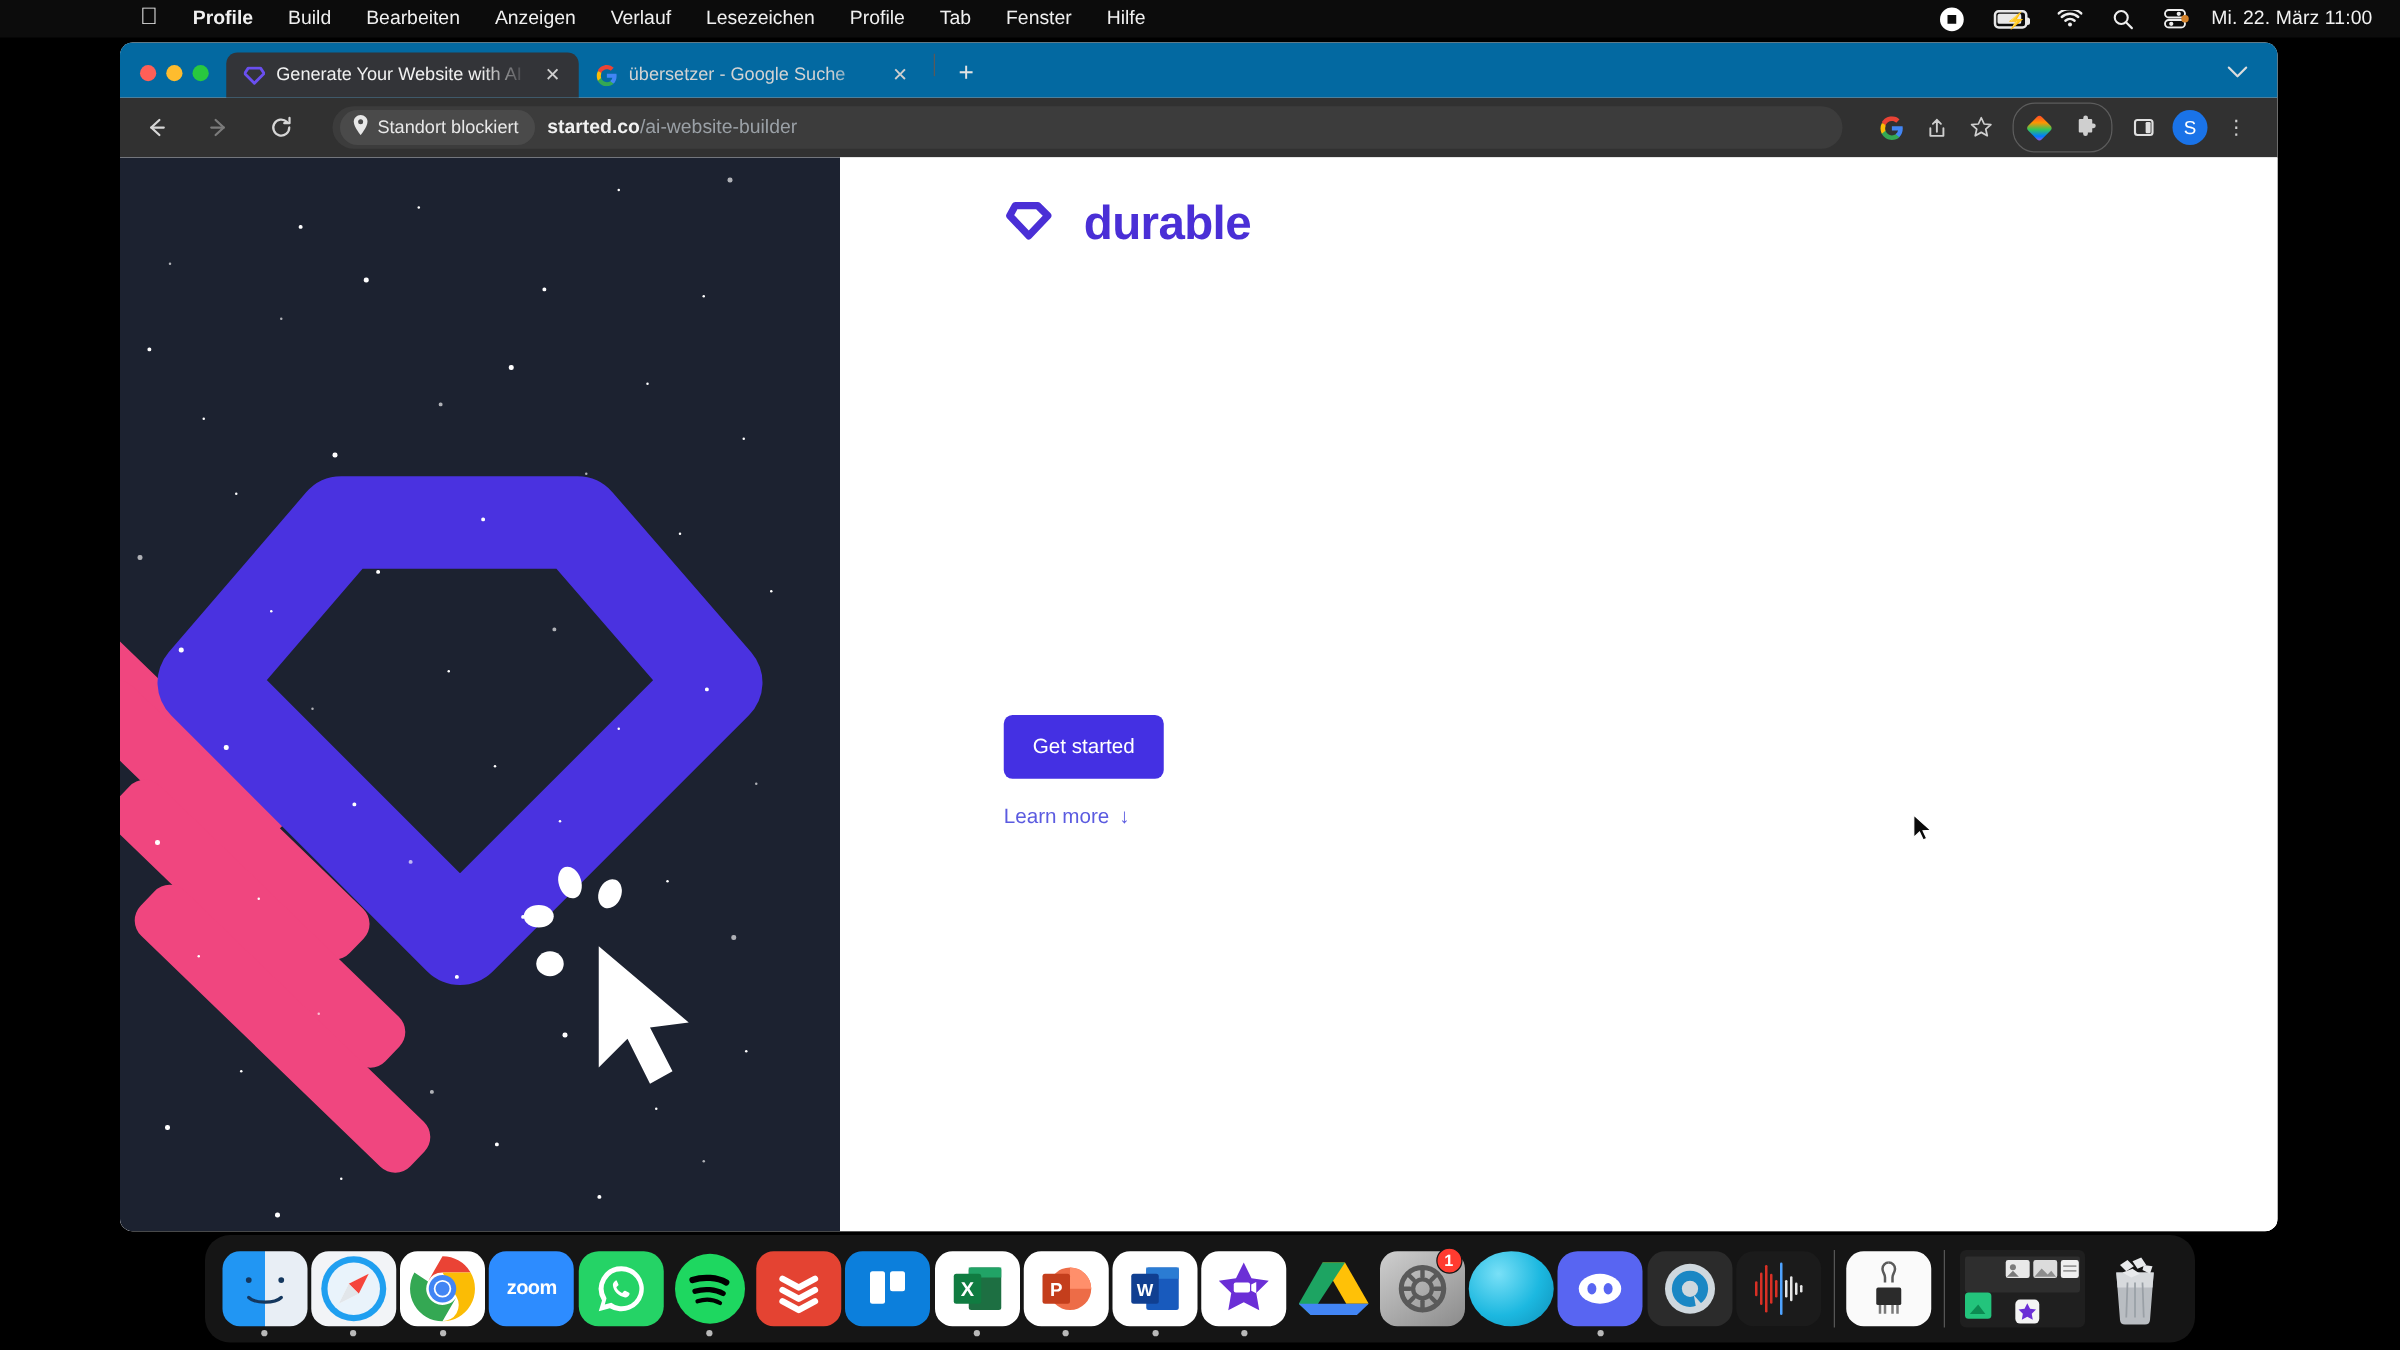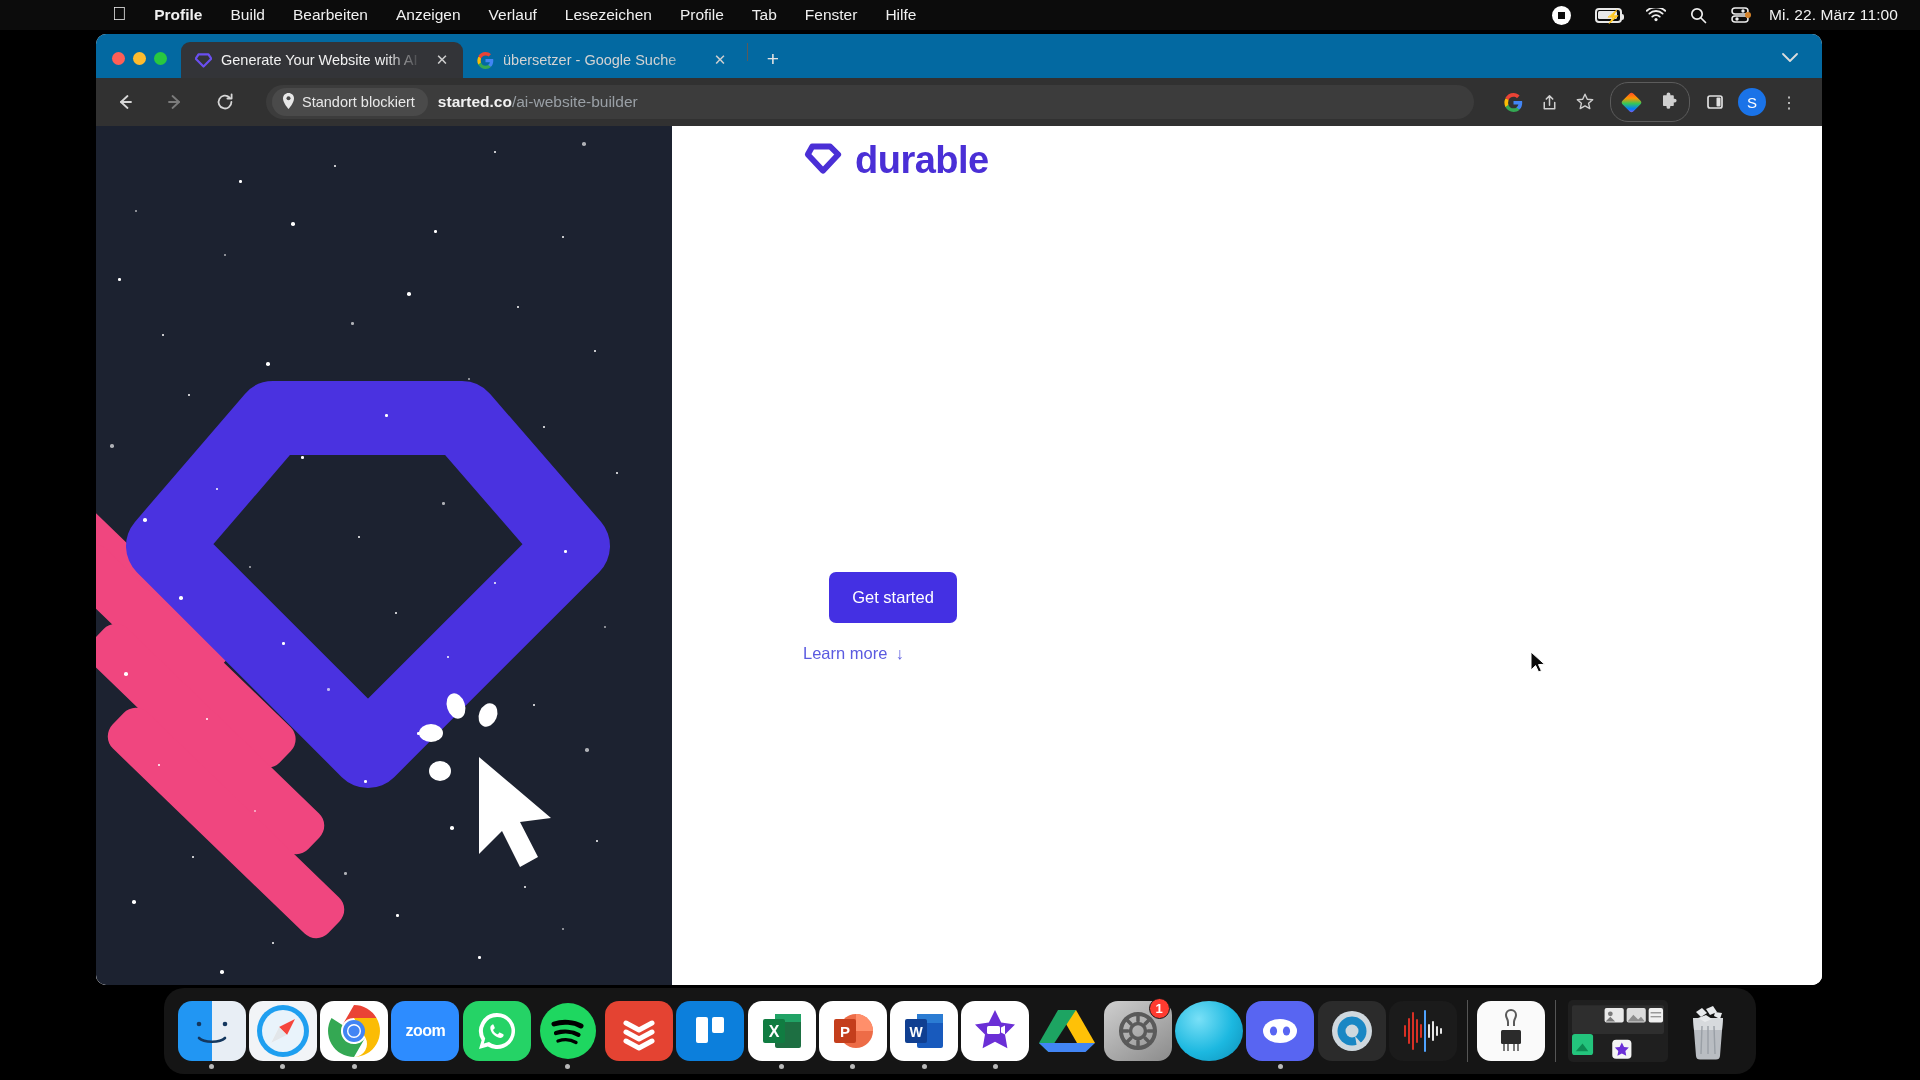--- a/index.html
+++ b/index.html
@@ -82,31 +82,31 @@
   #ext-group { display: flex; align-items: center; gap: 4px; border: 1px solid #5c5c5c; border-radius: 18px; padding: 2px 3px; margin: 0 6px; }
   #avatar { width: 28px; height: 28px; border-radius: 50%; background: #1a73e8; color: #fff; display: flex; align-items: center; justify-content: center; font-size: 15px; margin: 0 4px; }
 
   
   #page { position: relative; height: 859px; display: flex; background: #fff; }
   #hero-art { width: 576px; background: #1c2230; position: relative; overflow: hidden; flex: none; }
   #hero-main { flex: 1; position: relative; background: #fff; }
 
   .star { position: absolute; background: #fff; border-radius: 50%; }
 
-  #logo { position: absolute; left: 131px; top: 13px; display: flex; align-items: center; gap: 12px; }
+  #logo { position: absolute; left: 131px; top: 32px; display: flex; align-items: center; gap: 24px; }
   #logo-text { font-size: 38px; font-weight: bold; color: #4a2fd6; letter-spacing: -0.5px; }
 
   #headline {
     position: absolute; left: 131px; top: 300px; width: 720px;
     font-size: 48px; line-height: 1.19; font-weight: bold; color: #111113; letter-spacing: -0.8px;
   }
   #cta {
     position: absolute; left: 131px; top: 446px; width: 128px; height: 51px;
     background: #4430e3; color: #fff; border: none; border-radius: 7px;
-    font-size: 16.5px; font-family: inherit; display: flex; align-items: center; justify-content: center; margin-left: 26px;
+    font-size: 16.5px; font-family: inherit; display: flex; align-items: center; justify-content: center;
   }
   #learnmore {
     position: absolute; left: 131px; top: 518px; display: flex; align-items: center; gap: 8px;
     color: #5b5be0; font-size: 16.5px;
   }
 
   #page-cursor { position: absolute; left: 858px; top: 525px; width: 18px; height: 22px; pointer-events: none; }
 
   
   #dock {

